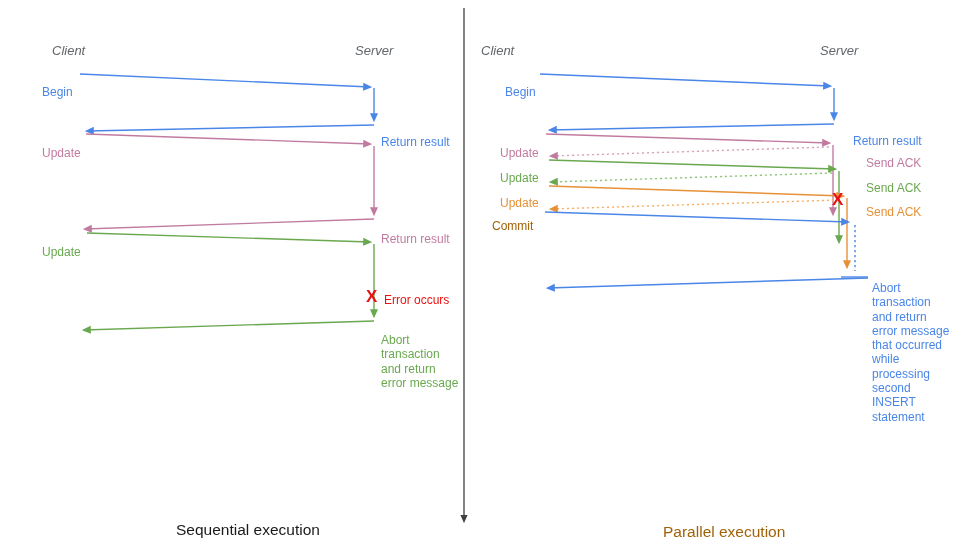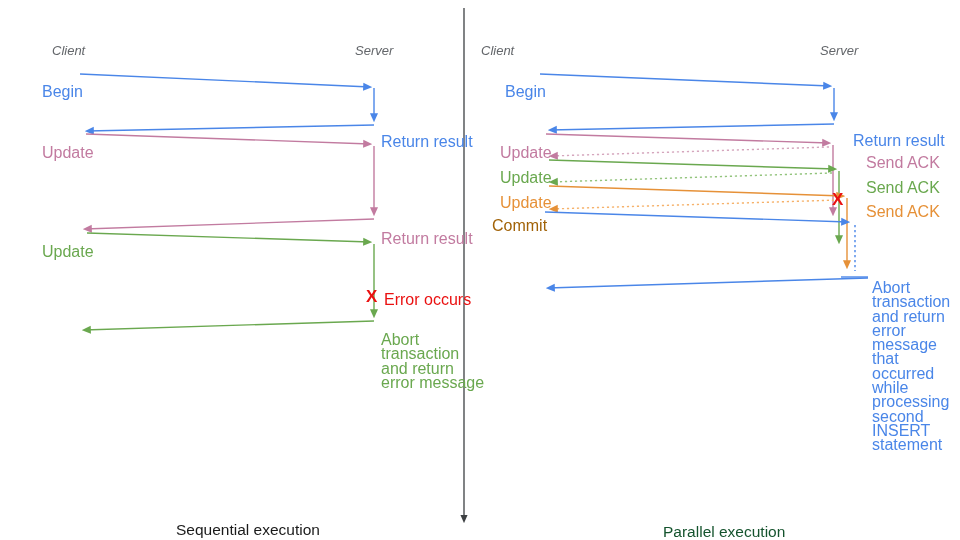--- a/index.html
+++ b/index.html
@@ -1,20 +1,20 @@
 <!DOCTYPE html>
 <html><head>
 <meta charset="utf-8">
 <style>
   html,body{margin:0;padding:0;background:#ffffff;}
   .stage{position:relative;width:960px;height:540px;background:#ffffff;overflow:hidden;
          font-family:"Liberation Sans", sans-serif;}
   #lines{position:absolute;left:0;top:0;}
   #labels{position:absolute;left:0;top:0;width:960px;height:396px;margin-top:20px;}
-  .lbl{position:absolute;font-size:16px;line-height:14.3px;white-space:pre-line;}
+  .lbl{position:absolute;font-size:12px;line-height:14.3px;white-space:pre-line;}
 </style>
 </head>
 <body>
 
 <div class="stage">
   <svg id="lines" width="960" height="540">
       <defs>
         <marker id="arrow-blue" viewBox="0 0 10 10" refX="7.5" refY="5" markerWidth="6.5" markerHeight="6.5" orient="auto-start-reverse">
           <path d="M0,0.6 L10,5 L0,9.4 z" fill="#4a86e8"></path>
         </marker>
@@ -106,16 +106,16 @@
       <div class="lbl" style="left: 872px; top: 261px; color: rgb(74, 134, 232);">Abort
 transaction
 and return
 error message
 that occurred
 while
 processing
 second
 INSERT
 statement</div>
-      <div class="lbl" style="left: 663px; top: 505px; color: #14532d; font-size: 15.5px;">Parallel execution</div>
+      <div class="lbl" style="left: 663px; top: 505px; color: #a16207; font-size: 15.5px;">Parallel execution</div>
       <div class="lbl" style="left: 449px; top: 524px; color: rgb(61, 64, 67); font-size: 12.5px;">Error</div>
     </div>
 </div>
 
 </body></html>

